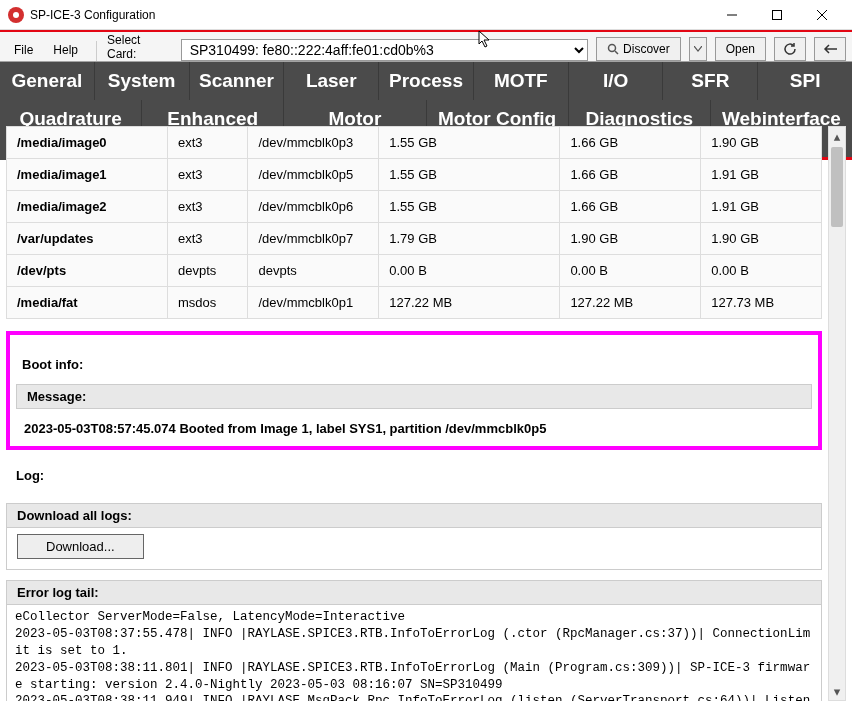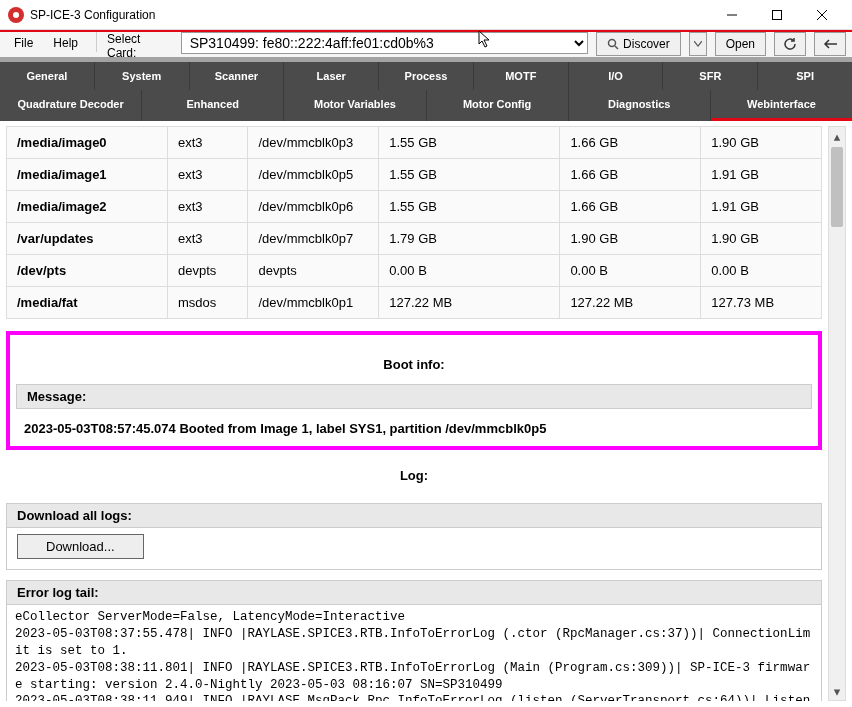--- a/index.html
+++ b/index.html
@@ -4,42 +4,42 @@
 <style>
 * { box-sizing: border-box; margin: 0; padding: 0; }
 body { font-family: "Segoe UI", Tahoma, sans-serif; font-size: 13px; background: #fff; color: #000; width: 852px; height: 707px; overflow: hidden; position: relative; }
 .titlebar { height: 30px; display: flex; align-items: center; padding: 0 8px; border-bottom: 1px solid #ddd; }
 .titlebar .app-icon { width: 16px; height: 16px; border-radius: 50%; background: #d32f2f; margin-right: 6px; display:inline-block; position:relative; }
 .titlebar .app-icon::after { content:''; position:absolute; width:6px; height:6px; background:#fff; border-radius:50%; top:5px; left:5px;}
 .titlebar .title { flex: 1; font-size: 12px; }
 .titlebar .winbtn { width: 45px; height: 30px; display: flex; align-items: center; justify-content: center; cursor: pointer; }
 .titlebar .winbtn svg { width: 10px; height: 10px; }
 .redbar { height: 2px; background: #e30613; }
-.menubar { height: 30px; display: flex; align-items: flex-start; padding: 0 6px; gap: 4px; background: #f5f5f5; border-bottom: 5px solid #a3a3a3; }
+.menubar { height: 30px; display: flex; align-items: flex-end; padding: 0 6px; gap: 4px; background: #f5f5f5; border-bottom: 1px solid #a3a3a3; }
 .menubar .menuitem { padding: 4px 8px; cursor: pointer; font-size: 12px; }
 .menubar .sep { width: 1px; height: 20px; background: #ccc; margin: 0 6px; }
 .menubar .label { font-size: 12px; margin-right: 4px; }
 .menubar select { font-size: 14px; height: 22px; width: 410px; border:1px solid #999; background:#fff; padding:0 4px;}
 .menubar .btn { height: 24px; padding: 0 10px; font-size: 12px; border: 1px solid #999; background: #f0f0f0; cursor: pointer; display:flex; align-items:center; gap:4px; margin-left:4px;}
 .menubar .btn.icon { padding: 0 8px; }
 .menubar .dropbtn { width:18px; padding:0; justify-content:center;}
 .tabbar { background: #4b4b4b; color: #fff; }
 .tabrow { display: flex; }
-.tab { flex: 1; text-align: center; padding: 8px 4px; font-size: 11px; font-weight: bold; cursor: pointer; border-right: 1px solid #3a3a3a; }
+.tab { flex: 1; text-align: center; padding: 8px 4px; font-size: 19px; font-weight: bold; cursor: pointer; border-right: 1px solid #3a3a3a; }
 .tab:last-child { border-right: none; }
 .tab.active { border-bottom: 3px solid #e30613; }
 .content { position: absolute; top: 126px; left: 6px; right: 30px; bottom: 6px; overflow: hidden; }
 .scrollbar { position: absolute; top: 126px; right: 6px; width: 18px; bottom: 6px; background: #f0f0f0; border:1px solid #ddd;}
 .scrollbar .arrow { height: 18px; display:flex; align-items:center; justify-content:center; cursor:pointer; color:#555;}
 .scrollbar .thumb { position:absolute; left:2px; right:2px; top:20px; height:80px; background:#c0c0c0; border-radius:2px; cursor:pointer;}
 table.fs { width: 100%; border-collapse: collapse; font-size: 13px; }
 table.fs td { padding: 8px 10px; border: 1px solid #ddd; background: #fafafa; }
 table.fs td.bold { font-weight: bold; }
 .section { margin-top: 12px; border:1px solid #ccc; background:#fff;}
-.section-title { font-weight: bold; padding: 8px 10px; background:#fff;text-align:center;}
+.section-title { font-weight: bold; padding: 8px 10px; background:#fff;}
 .subhead { background: #e8e8e8; font-weight: bold; padding: 4px 10px; border:1px solid #ccc; margin:4px;}
 .msgbody { padding: 8px 12px; font-weight: bold; font-size: 13px; }
 .highlight { border: 4px solid #ff00ff; padding: 2px; }
 .dlbtn { margin: 6px 10px 10px 10px; padding: 4px 28px; font-size: 13px; border:1px solid #666; background:#eee; cursor:pointer;}
 .logtext { font-family: "Courier New", monospace; font-size: 12.5px; padding: 4px 8px; white-space: pre-wrap; word-break: break-all; line-height: 1.35; border-top:1px solid #ccc;}
 .cursor { position:absolute; top:30px; left:478px; width:16px; height:20px; pointer-events:none;}
 </style>
 </head>
 <body>
 

